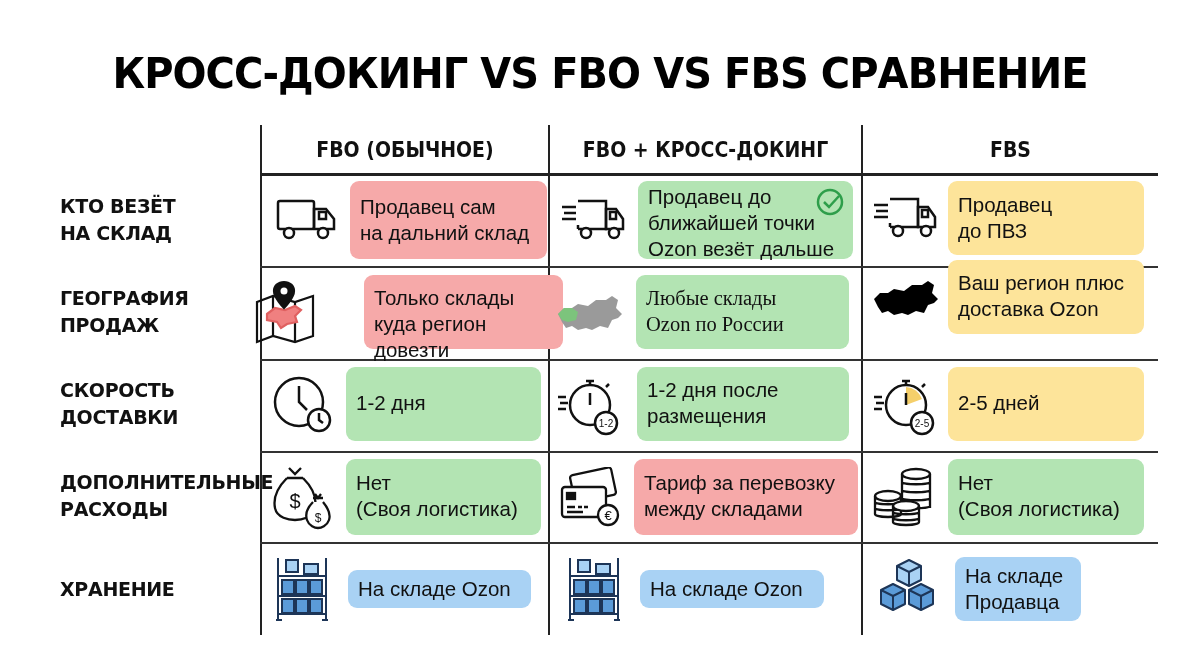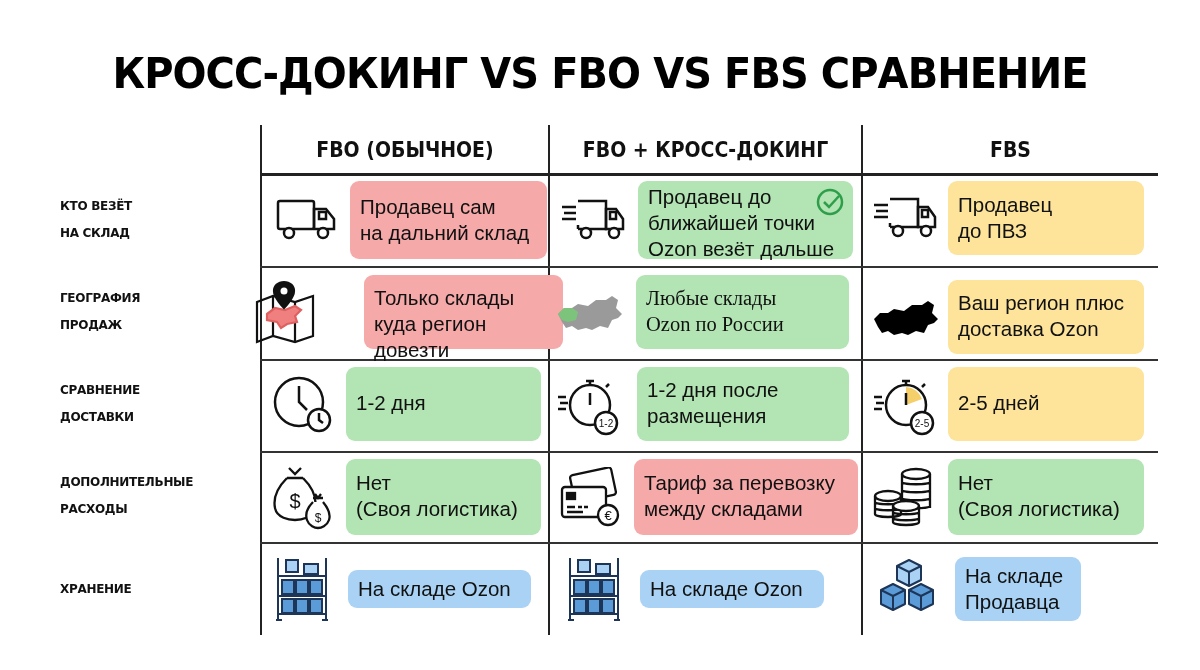--- a/index.html
+++ b/index.html
@@ -1,21 +1,21 @@
 <!DOCTYPE html>
 <html><head>
 <meta charset="utf-8">
 <style>
   html,body{margin:0;padding:0;background:#fff;}
   body{width:1200px;height:670px;position:relative;overflow:hidden;font-family:"Liberation Sans",sans-serif;color:#111;}
   .title{position:absolute;left:0;top:48px;width:1200px;text-align:center;font-family:"DejaVu Sans",sans-serif;font-weight:bold;font-size:43px;letter-spacing:-1px;transform:scaleX(0.93);color:#000;}
   .vline{position:absolute;width:2px;background:#222;}
   .hline{position:absolute;height:2px;background:#333;}
   .colhead{position:absolute;top:130px;height:40px;line-height:40px;text-align:center;font-family:"DejaVu Sans",sans-serif;font-weight:bold;font-size:21px;color:#111;transform:scaleX(0.9);}
-  .rowhead{position:absolute;left:60px;width:200px;font-family:"DejaVu Sans",sans-serif;font-weight:bold;font-size:12px;line-height:27px;color:#111;letter-spacing:-0.3px;}
+  .rowhead{position:absolute;left:60px;width:200px;font-family:"DejaVu Sans",sans-serif;font-weight:bold;font-size:19px;line-height:27px;color:#111;letter-spacing:-0.3px;}
   .cell{position:absolute;display:flex;align-items:center;}
   .icon{width:66px;height:66px;flex:0 0 66px;margin-right:10px;display:flex;align-items:center;justify-content:center;}
   .box{border-radius:9px;padding:10px 10px;font-size:20.5px;line-height:26px;color:#111;box-sizing:border-box;position:relative;}
   .red{background:#f6a9a9;}
   .green{background:#b3e4b3;}
   .yellow{background:#fde49a;}
   .blue{background:#a9d2f4;}
   .check{position:absolute;right:8px;top:6px;}
 </style>
 </head>
@@ -38,21 +38,21 @@
 
 <div class="rowhead" style="top:193px;">
   <div>КТО ВЕЗЁТ</div>
   <div>НА СКЛАД</div>
 </div>
 <div class="rowhead" style="top:285px;">
   <div>ГЕОГРАФИЯ</div>
   <div>ПРОДАЖ</div>
 </div>
 <div class="rowhead" style="top:377px;">
-  <div>СРАВНЕНИЕ</div>
+  <div>СКОРОСТЬ</div>
   <div>ДОСТАВКИ</div>
 </div>
 <div class="rowhead" style="top:469px;">
   <div>ДОПОЛНИТЕЛЬНЫЕ</div>
   <div>РАСХОДЫ</div>
 </div>
 <div class="rowhead" style="top:576px;">
   <div>ХРАНЕНИЕ</div>
 </div>
 
@@ -131,21 +131,21 @@
     <svg width="66" height="44" viewBox="0 0 66 44" stroke="none">
         <path d="M2 24l6-6 8 0 6-4 10 2 8-6 10 0 6-4 6 4-2 8 6 6-4 4-6 2-4 8-8-2-8 4-6-2-8 2-6-4-6 2-4-6z" fill="#9a9a9a"></path>
         <path d="M2 24l6-6 8 0 6 4 -2 8 -8 2 -6-2z" fill="#7cc47c"></path>
       </svg>
   </div>
   <div class="box green" style="width:213px;height:74px;padding-top:10px;font-family:Liberation Serif, serif;">
     <div>Любые склады</div>
     <div>Ozon по России</div>
   </div>
 </div>
-<div class="cell" style="left:872px;top:280px;">
+<div class="cell" style="left:872px;top:260px;">
   <div class="icon">
     <svg width="66" height="44" viewBox="0 0 66 44" stroke="none" fill="#000">
         <path d="M2 24l6-6 8 0 6-4 10 2 8-6 10 0 6-4 6 4-2 8 6 6-4 4-6 2-4 8-8-2-8 4-6-2-8 2-6-4-6 2-4-6z"></path>
       </svg>
   </div>
   <div class="box yellow" style="width:196px;height:74px;padding-top:10px;">
     <div>Ваш регион плюс</div>
     <div>доставка Ozon</div>
   </div>
 </div>

